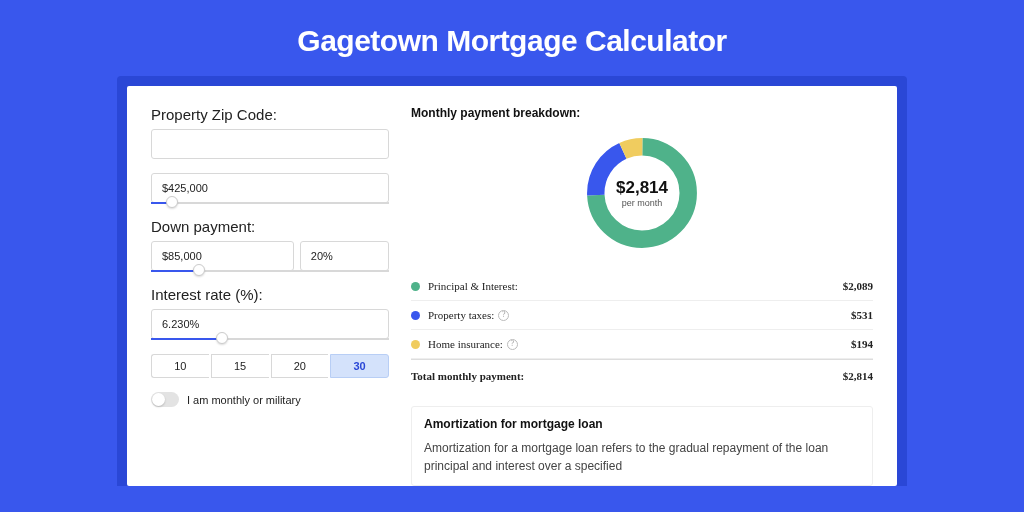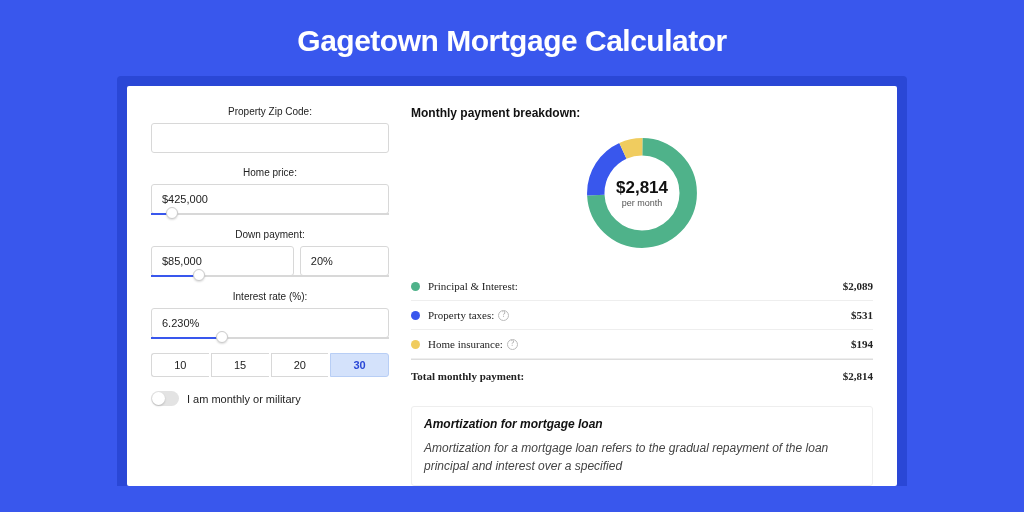--- a/index.html
+++ b/index.html
@@ -30,25 +30,24 @@
     border-radius: 2px;
     padding: 20px 24px 0 24px;
     display: flex;
     gap: 22px;
     height: 400px;
     overflow: hidden;
   }
   .left-col { width: 238px; flex-shrink: 0; }
   .right-col { flex: 1; }
   .field-label {
-    font-size: 10px;
+    font-size: 15px;
     color: #222;
     margin-bottom: 6px;
     display: block;
-    text-align: center;
   }
   .text-input {
     width: 100%;
     height: 30px;
     border: 1px solid #d8d8d8;
     border-radius: 3px;
     padding: 0 10px;
     font-size: 11px;
     color: #222;
     background: #fff;
@@ -168,42 +167,40 @@
     display: inline-flex;
     align-items: center;
     justify-content: center;
     line-height: 1;
   }
   .amort-box {
     margin-top: 16px;
     border: 1px solid #eee;
     border-radius: 3px;
     padding: 10px 12px;
-    font-style: italic;
   }
   .amort-title { font-size: 12px; font-weight: 700; color: #111; margin-bottom: 8px; }
   .amort-text { font-size: 12px; color: #444; line-height: 1.5; }
 </style>
 </head>
 <body>
 
 <h1 class="page-title">Gagetown Mortgage Calculator</h1>
 
 <div class="card-wrap">
   <div class="card">
 
     <div class="left-col">
 
       <div class="field-block">
         <label class="field-label">Property Zip Code:</label>
         <input class="text-input" type="text" value="" style="">
       </div>
 
       <div class="field-block">
-        <label class="field-label">Home price:</label>
         <input class="text-input" type="text" value="$425,000" style="">
         <div class="slider-track">
           <div class="slider-fill" style="width:9%"></div>
           <div class="slider-thumb" style="left:9%"></div>
         </div>
       </div>
 
       <div class="field-block">
         <label class="field-label">Down payment:</label>
         <div class="dp-row">

